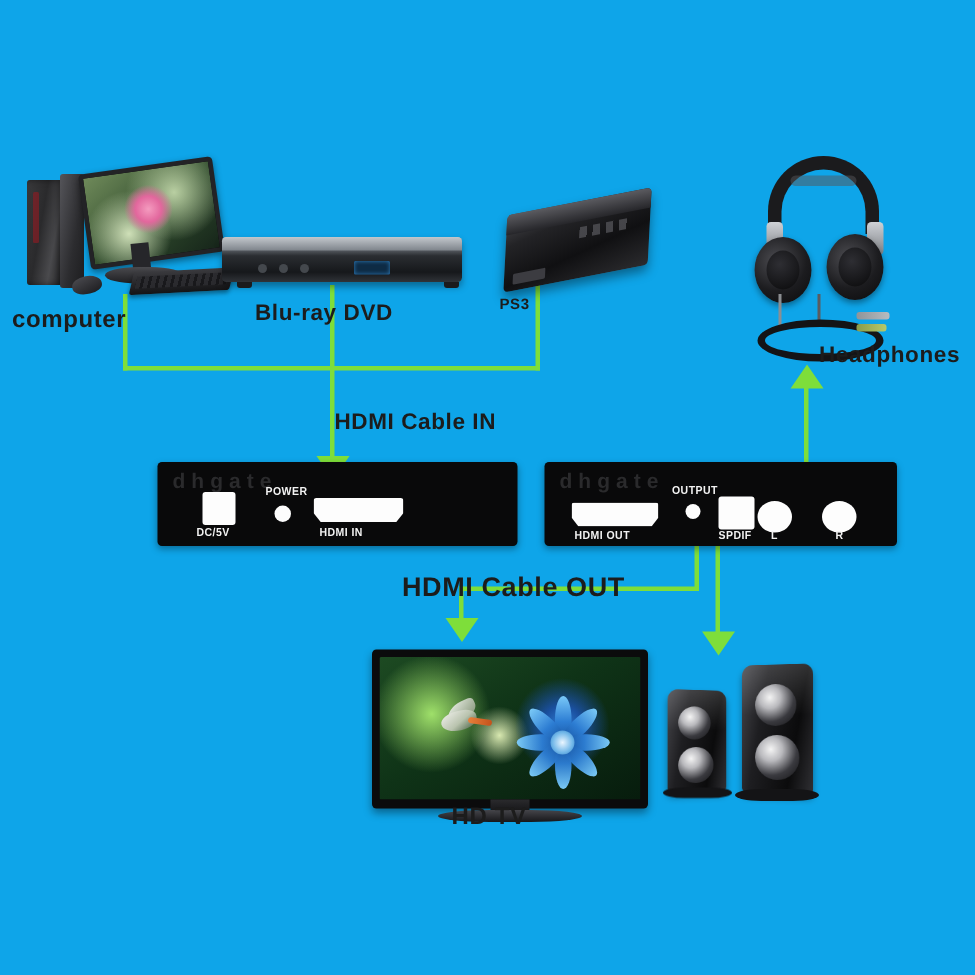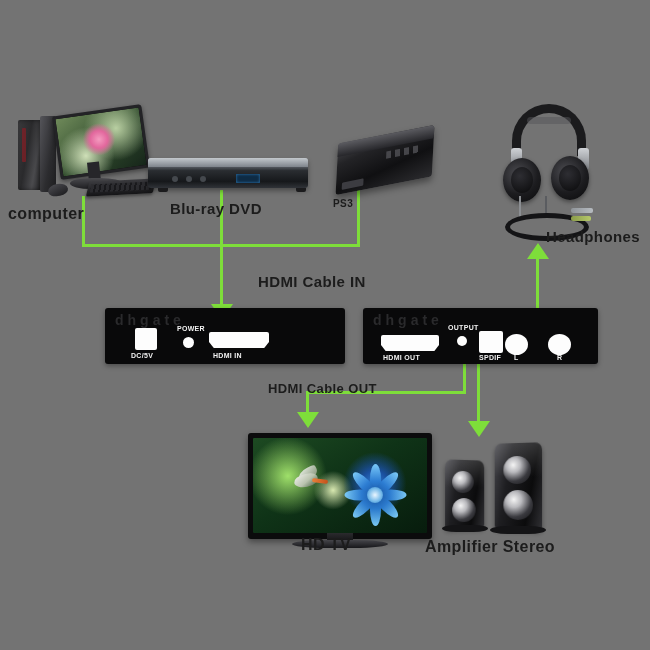--- a/index.html
+++ b/index.html
@@ -1,18 +1,18 @@
 <!DOCTYPE html>
 <html><head>
 <meta charset="utf-8">
 <style>
   html,body{margin:0;padding:0;background:#ffffff;}
   body{width:650px;height:650px;position:relative;overflow:hidden;
        font-family:"Liberation Sans","DejaVu Sans",sans-serif;}
-  #stage{position:absolute;left:0;top:0;width:650px;height:650px;background:#737373;}
+  #stage{position:absolute;left:0;top:0;width:650px;height:650px;background:#0ea5e9;}
   .lbl{position:absolute;color:#1c1c1c;font-weight:bold;white-space:nowrap;
        letter-spacing:.4px;}
   .dev{position:absolute;}
 
   
   .pc-tower{position:absolute;left:18px;top:120px;width:24px;height:70px;border-radius:2px;
     background:linear-gradient(100deg,#3a3a3c 0%,#2a2a2c 40%,#4a4a4d 70%,#242426 100%);
     box-shadow:inset -3px 0 4px rgba(0,0,0,.5);}
   .pc-tower:after{content:"";position:absolute;left:4px;top:8px;width:4px;height:34px;
     background:#8e1b24;opacity:.65;border-radius:1px;}
@@ -233,22 +233,22 @@
     <div class="plbl" style="left:85px;top:16px;">OUTPUT</div>
     <div class="led" style="left:94px;top:28px;width:10px;height:10px;"></div>
     <div class="port-sq" style="left:116px;top:23px;width:24px;height:22px;"></div>
     <div class="plbl" style="left:116px;top:46px;">SPDIF</div>
     <div class="port-rca" style="left:142px;top:26px;width:23px;height:21px;"></div>
     <div class="plbl" style="left:151px;top:46px;">L</div>
     <div class="port-rca" style="left:185px;top:26px;width:23px;height:21px;"></div>
     <div class="plbl" style="left:194px;top:46px;">R</div>
   </div>
 
-  <div class="lbl" style="left:223px;top:273px;font-size:15px;padding-left:35px;">HDMI Cable IN</div>
-  <div class="lbl" style="left:268px;top:381px;font-size:13px;">HDMI Cable OUT</div>
+  <div class="lbl" style="left:223px;top:273px;font-size:15px;">HDMI Cable IN</div>
+  <div class="lbl" style="left:268px;top:381px;font-size:18px;">HDMI Cable OUT</div>
 
   <div class="dev">
     <div class="tv-frame">
       <div class="tv-screen">
         <div class="bird">
           <div class="bird-w"></div>
           <div class="bird-b"></div>
           <div class="bird-k"></div>
         </div>
         <div class="tv-flower">
@@ -275,15 +275,14 @@
       <div class="cone" style="left:7px;top:38px;width:24px;height:24px;"></div>
     </div>
     <div class="spk-foot" style="left:442px;top:525px;width:46px;height:7px;"></div>
 
     <div class="spk" style="left:494px;top:443px;width:48px;height:86px;transform:perspective(240px) rotateY(-10deg);">
       <div class="cone" style="left:9px;top:13px;width:28px;height:28px;"></div>
       <div class="cone" style="left:9px;top:47px;width:30px;height:30px;"></div>
     </div>
     <div class="spk-foot" style="left:490px;top:526px;width:56px;height:8px;"></div>
   </div>
-  <div class="lbl" style="left:425px;top:538px;font-size:16px;">Amplifier Stereo</div>
 
 </div>
 
 </body></html>

